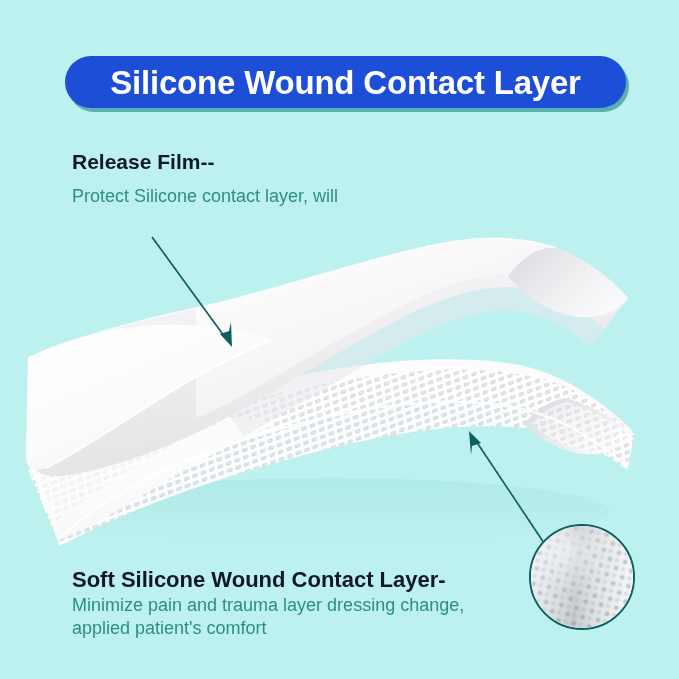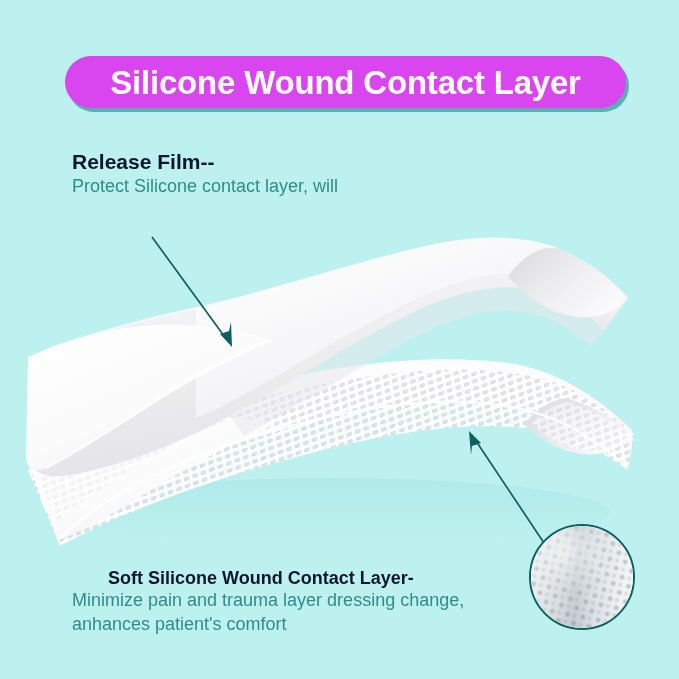--- a/index.html
+++ b/index.html
@@ -20,21 +20,21 @@
     background: #bdf1ef;
   }
 
   
   .title-banner {
     position: absolute;
     left: 65px;
     top: 56px;
     width: 561px;
     height: 52px;
-    background: #d946ef;
+    background: #1d4ed8;
     border-radius: 26px;
     box-shadow: 3px 4px 0 0 rgba(10, 120, 124, 0.55);
     display: flex;
     align-items: center;
     justify-content: center;
     box-sizing: border-box;
     padding: 0 14px;
   }
   .title-banner-text {
     color: #ffffff;
@@ -59,27 +59,27 @@
     color: #2f8d88;
     line-height: 1.20;
     white-space: nowrap;
   }
 
   #callout-release {
     left: 72px;
     top: 150px;
   }
   #callout-release .callout-heading { font-size: 21px; }
-  #callout-release .callout-body    { font-size: 18px; margin-top: 2px; text-align: center; }
+  #callout-release .callout-body    { font-size: 18px; margin-top: 12px; text-align: center; }
 
   #callout-silicone {
     left: 72px;
     top: 568px;
   }
-  #callout-silicone .callout-heading { font-size: 18px; margin-left: 36px; }
+  #callout-silicone .callout-heading { font-size: 22px; }
   #callout-silicone .callout-body    { font-size: 18px; margin-top: 2px; }
 
   
   #artwork {
     position: absolute;
     left: 0;
     top: 0;
     width: 679px;
     height: 679px;
   }
@@ -313,21 +313,21 @@
   </div>
 
   <div class="callout" id="callout-release">
     <div class="callout-heading">Release Film--</div>
     <div class="callout-body">Protect Silicone contact layer, will</div>
   </div>
 
   <div class="callout" id="callout-silicone">
     <div class="callout-heading">Soft Silicone Wound Contact Layer-</div>
     <div class="callout-body">Minimize pain and trauma layer dressing change,</div>
-    <div class="callout-body">anhances patient's comfort</div>
+    <div class="callout-body">applied patient's comfort</div>
   </div>
 
   <div class="magnifier">
     <div class="mag-inner"></div>
     <div class="mag-gloss"></div>
   </div>
 
 </div>
 
 </body></html>

